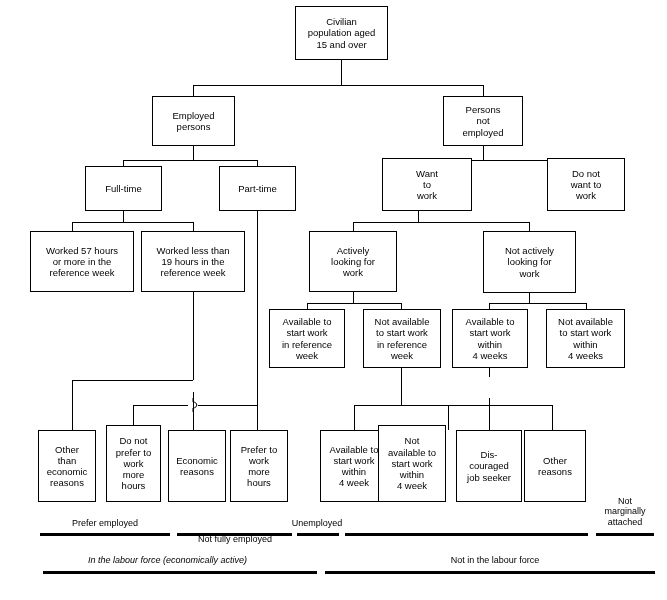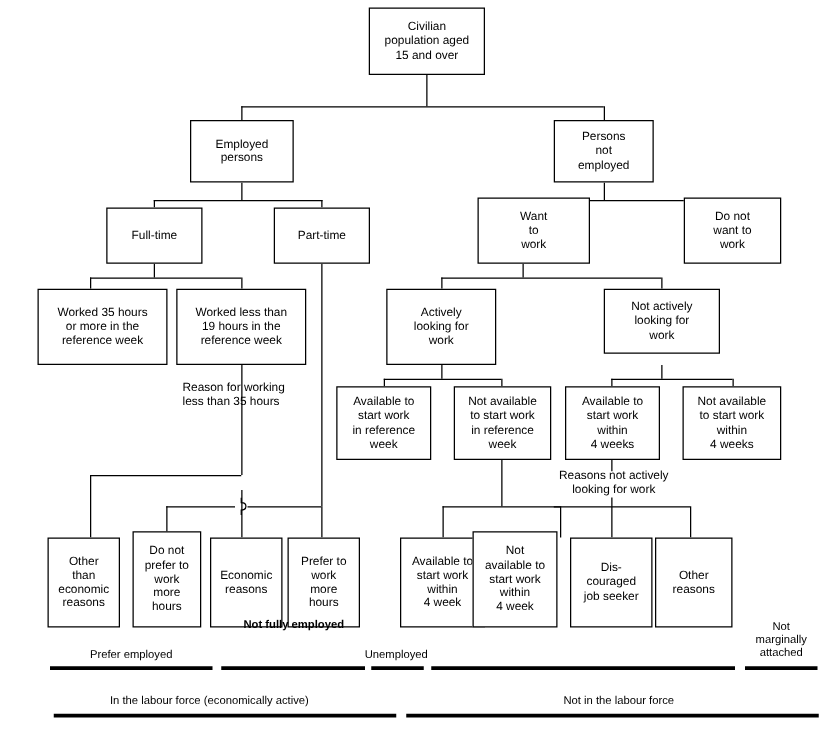--- a/index.html
+++ b/index.html
@@ -125,33 +125,33 @@
   <div class="box" style="left:219px;top:166px;width:77px;height:45px;">Part-time</div>
 
   <div class="box" style="left:382px;top:158px;width:90px;height:53px;">Want
 to
 work</div>
 
   <div class="box" style="left:547px;top:158px;width:78px;height:53px;">Do not
 want to
 work</div>
 
-  <div class="box" style="left:30px;top:231px;width:104px;height:61px;">Worked 35 hours
+  <div class="box" style="left:30px;top:231px;width:104px;height:61px;">Worked 57 hours
 or more in the
 reference week</div>
 
   <div class="box" style="left:141px;top:231px;width:104px;height:61px;">Worked less than
 19 hours in the
 reference week</div>
 
   <div class="box" style="left:309px;top:231px;width:88px;height:61px;">Actively
 looking for
 work</div>
 
-  <div class="box" style="left:483px;top:231px;width:93px;height:52px;">Not actively
+  <div class="box" style="left:483px;top:231px;width:93px;height:62px;">Not actively
 looking for
 work</div>
 
   <div class="box" style="left:269px;top:309px;width:76px;height:59px;">Available to
 start work
 in reference
 week</div>
 
   <div class="box" style="left:363px;top:309px;width:78px;height:59px;">Not available
 to start work
@@ -198,41 +198,37 @@
 within
 4 week</div>
 
   <div class="box" style="left:456px;top:430px;width:66px;height:72px;">Dis-
 couraged
 job seeker</div>
 
   <div class="box" style="left:524px;top:430px;width:62px;height:72px;">Other
 reasons</div>
 
-  <div class="lbl" style="left:146px;top:305px;width:150px;text-align:left;">Reason for working
-less than 35 hours</div>
-
-  <div class="lbl" style="left:432px;top:375px;width:118px;">Reasons not actively
-looking for work</div>
+
 
   <div class="cat" style="left:35px;top:518px;width:140px;">Prefer employed</div>
   <div class="rule" style="left:40px;top:533px;width:130px;"></div>
 
-  <div class="cat" style="left:165px;top:494px;width:140px;font-weight:bold;">Not fully employed</div>
+  <div class="cat" style="left:165px;top:534px;width:140px;">Not fully employed</div>
   <div class="rule" style="left:177px;top:533px;width:115px;"></div>
 
   <div class="cat" style="left:273px;top:518px;width:88px;">Unemployed</div>
   <div class="rule" style="left:297px;top:533px;width:42px;"></div>
 
   <div class="rule" style="left:345px;top:533px;width:243px;"></div>
 
   <div class="cat" style="left:590px;top:496px;width:70px;">Not
 marginally
 attached</div>
   <div class="rule" style="left:596px;top:533px;width:58px;"></div>
 
-  <div class="cat" style="left:40px;top:555px;width:255px;">In the labour force (economically active)</div>
+  <div class="cat" style="left:40px;top:555px;width:255px;font-style:italic;">In the labour force (economically active)</div>
   <div class="rule" style="left:43px;top:571px;width:274px;"></div>
 
   <div class="cat" style="left:375px;top:555px;width:240px;">Not in the labour force</div>
   <div class="rule" style="left:325px;top:571px;width:330px;"></div>
 
 </div>
 
 </body></html>

